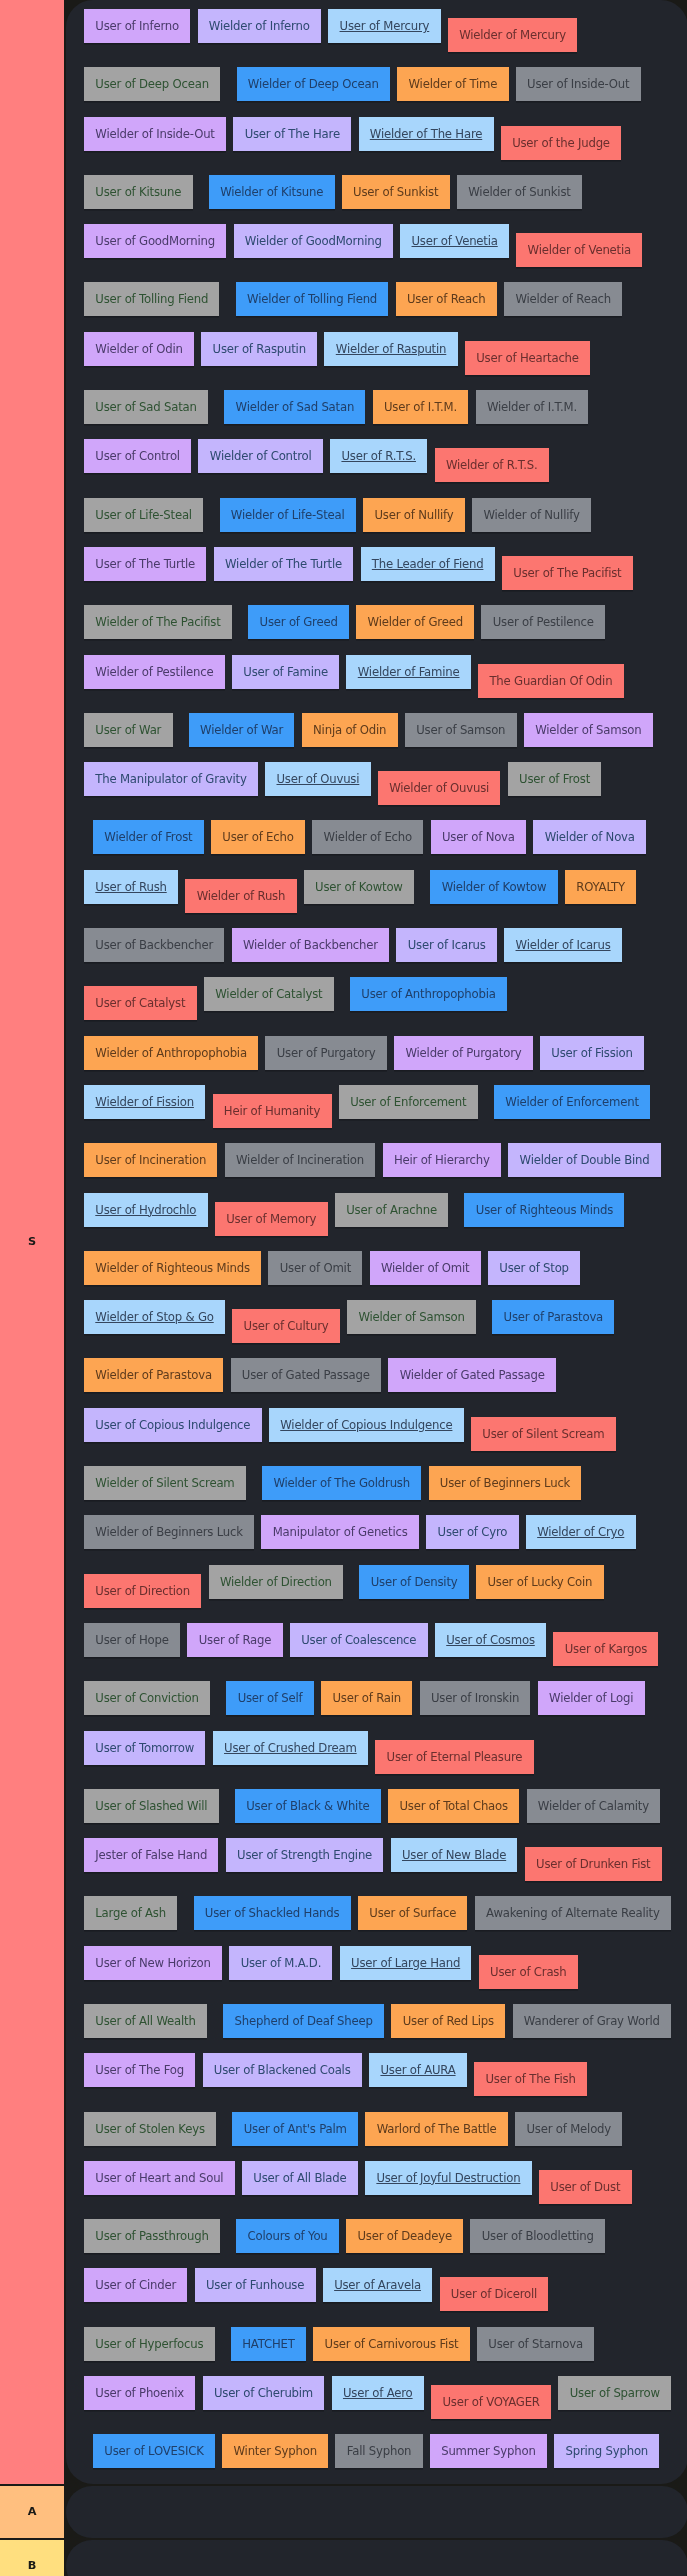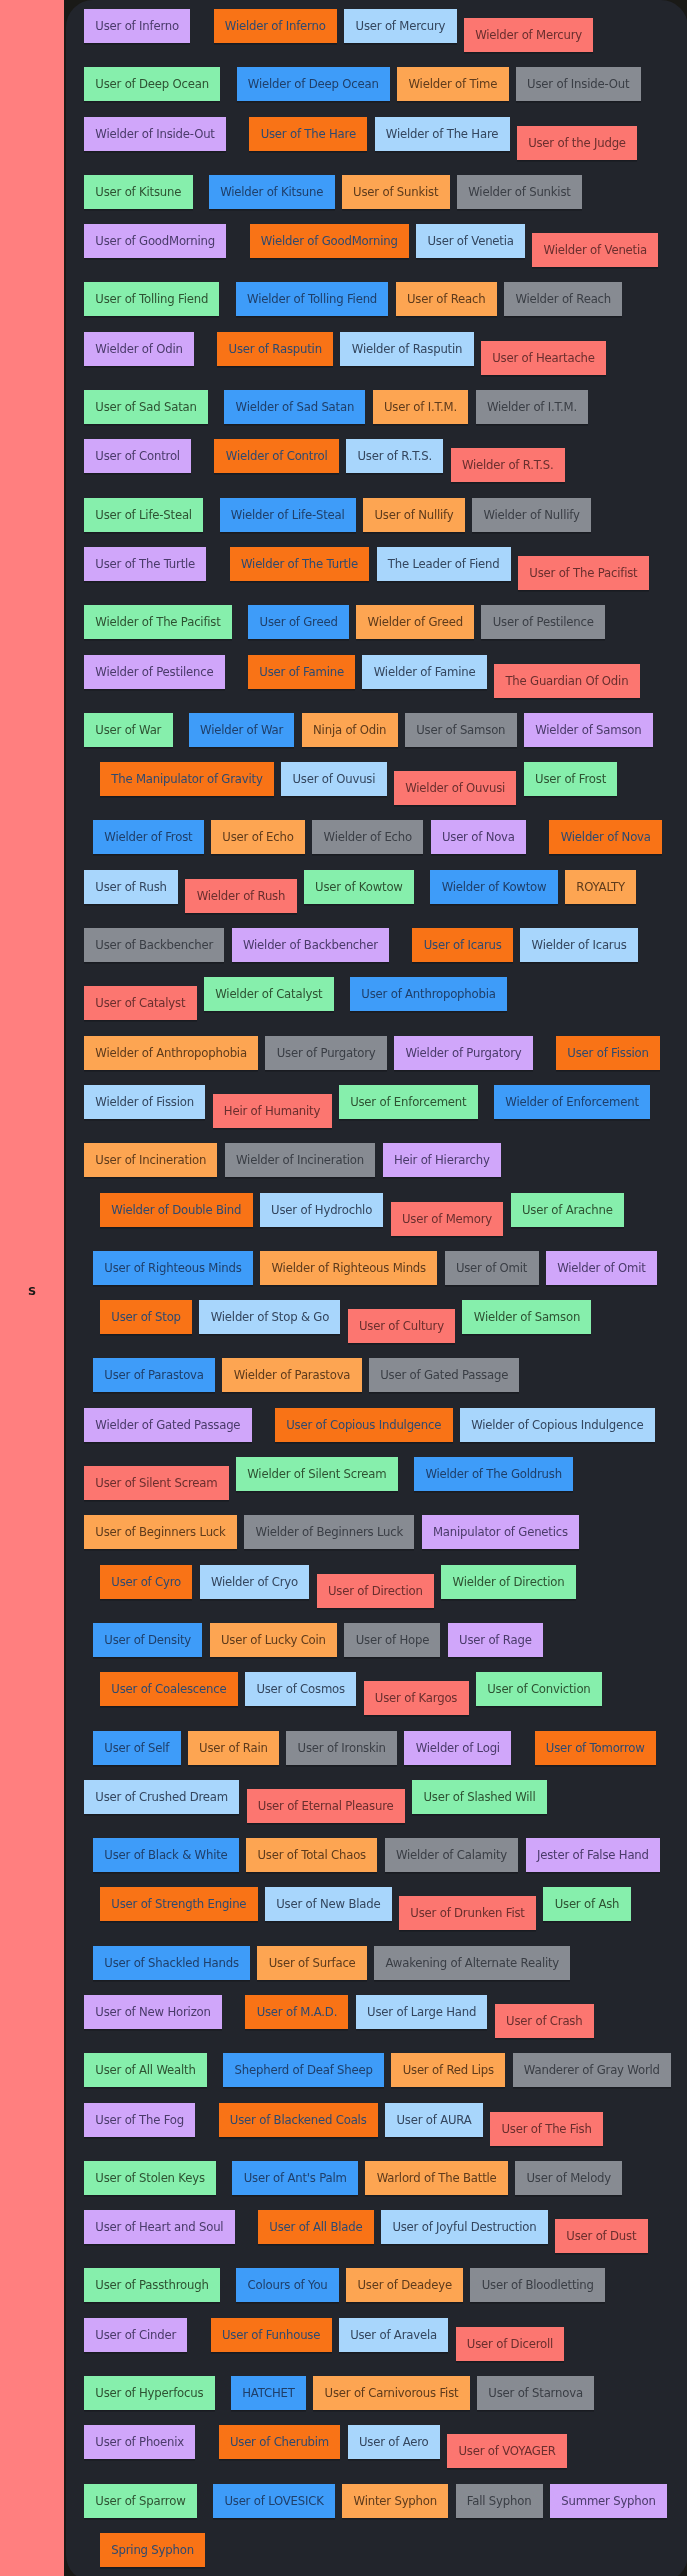--- a/index.html
+++ b/index.html
@@ -44,24 +44,24 @@
     margin: 0 7.3px 15.3px 0;
     font-size: 11.7px;
     color: #36425a;
     white-space: nowrap;
     box-sizing: border-box;
     cursor: grab;
     box-shadow: 0 1.6px 0 rgba(0,0,0,0.25);
     letter-spacing: -0.2px;
   }
   .c-purple { background: #d0a6fa; color: #4a3b6a; }
-  .c-lightblue { background: #f97316; color: #2e4a70; margin-left: 16px; }
-  .c-paleblue { background: #a8d6fc; color: #34465e; }
+  .c-lightblue { background: #c4b5fd; color: #2e4a70; }
+  .c-paleblue { background: #a8d6fc; color: #34465e; text-decoration: underline; }
   .c-red { background: #fc7670; color: #6a2f2e; margin-top: 9px; }
-  .c-green { background: #86efac; color: #2e5232; }
+  .c-green { background: #a3a3a3; color: #2e5232; }
   .c-blue { background: #3e9cf9; color: #1f3f6a; margin-left: 9px; }
   .c-orange { background: #fda552; color: #5e3b1c; text-align: right; }
   .c-gray { background: #878b92; color: #3a3e45; }
   .tier-s .tier-items { padding-bottom: 0; }
   .tier-empty .tier-items { min-height: 52px; }
 </style>
 </head>
 <body>
 
 <div class="tierlist" id="tierlist">
@@ -202,21 +202,21 @@
         <div class="chip c-paleblue">User of Crushed Dream</div>
         <div class="chip c-red">User of Eternal Pleasure</div>
         <div class="chip c-green">User of Slashed Will</div>
         <div class="chip c-blue">User of Black &amp; White</div>
         <div class="chip c-orange">User of Total Chaos</div>
         <div class="chip c-gray">Wielder of Calamity</div>
         <div class="chip c-purple">Jester of False Hand</div>
         <div class="chip c-lightblue">User of Strength Engine</div>
         <div class="chip c-paleblue">User of New Blade</div>
         <div class="chip c-red">User of Drunken Fist</div>
-        <div class="chip c-green">User of Ash</div>
+        <div class="chip c-green">Large of Ash</div>
         <div class="chip c-blue">User of Shackled Hands</div>
         <div class="chip c-orange">User of Surface</div>
         <div class="chip c-gray">Awakening of Alternate Reality</div>
         <div class="chip c-purple">User of New Horizon</div>
         <div class="chip c-lightblue">User of M.A.D.</div>
         <div class="chip c-paleblue">User of Large Hand</div>
         <div class="chip c-red">User of Crash</div>
         <div class="chip c-green">User of All Wealth</div>
         <div class="chip c-blue">Shepherd of Deaf Sheep</div>
         <div class="chip c-orange">User of Red Lips</div>

